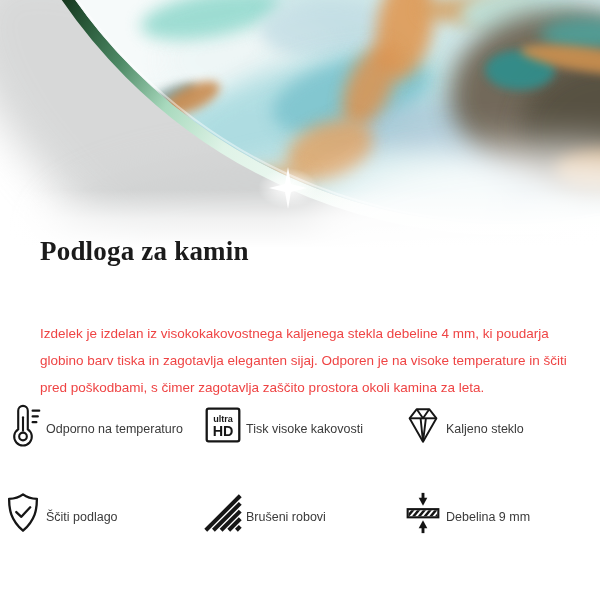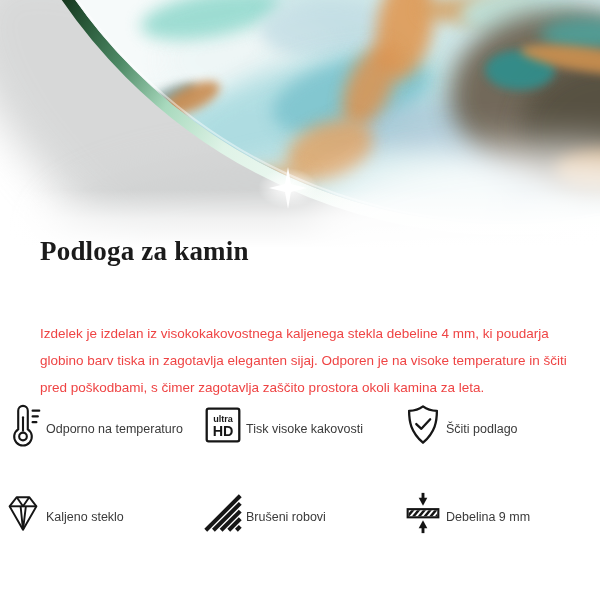--- a/index.html
+++ b/index.html
@@ -145,38 +145,38 @@
       <svg class="icon-box" viewBox="0 0 48 48">
         <rect x="7" y="7" width="34" height="34" rx="2" fill="none" stroke="#161616" stroke-width="2.4"></rect>
         <text class="badge-top" x="24" y="21" text-anchor="middle" fill="#161616">ultra</text>
         <text class="badge-bottom" x="24" y="35.5" text-anchor="middle" fill="#161616">HD</text>
       </svg>
       <span class="label">Tisk visoke kakovosti</span>
     </div>
 
     <div class="feature">
       <svg class="icon-box" viewBox="0 0 48 48">
-        <g fill="none" stroke="#161616" stroke-width="2.4" stroke-linecap="round" stroke-linejoin="round">
-          <path d="M24,4.5 C28,7.5 33,9 38.5,9.2 C38.5,20 37,31 24,42.5 C11,31 9.5,20 9.5,9.2 C15,9 20,7.5 24,4.5 Z"></path>
-          <polyline points="17,23 22.3,28 31.5,18"></polyline>
-        </g>
-      </svg>
-      <span class="label">Ščiti podlago</span>
-    </div>
-
-    <div class="feature">
-      <svg class="icon-box" viewBox="0 0 48 48">
         <g fill="none" stroke="#161616" stroke-width="2" stroke-linejoin="round">
           <path d="M17.5,7.5 H30.5 L38,17 L24,41.5 L10,17 Z"></path>
           <path d="M10,17 H38"></path>
           <path d="M17.5,7.5 L24,17 L30.5,7.5"></path>
           <path d="M21.5,17 L24,41.5 M27,17 L24,41.5"></path>
         </g>
       </svg>
       <span class="label">Kaljeno steklo</span>
+    </div>
+
+    <div class="feature">
+      <svg class="icon-box" viewBox="0 0 48 48">
+        <g fill="none" stroke="#161616" stroke-width="2.4" stroke-linecap="round" stroke-linejoin="round">
+          <path d="M24,4.5 C28,7.5 33,9 38.5,9.2 C38.5,20 37,31 24,42.5 C11,31 9.5,20 9.5,9.2 C15,9 20,7.5 24,4.5 Z"></path>
+          <polyline points="17,23 22.3,28 31.5,18"></polyline>
+        </g>
+      </svg>
+      <span class="label">Ščiti podlago</span>
     </div>
 
     <div class="feature">
       <svg class="icon-box" viewBox="0 0 48 48">
         <g stroke="#161616" stroke-width="4.2">
           <line x1="6" y1="42" x2="42" y2="6"></line>
           <line x1="14" y1="42" x2="42" y2="14"></line>
           <line x1="22" y1="42" x2="42" y2="22"></line>
           <line x1="30" y1="42" x2="42" y2="30"></line>
           <line x1="38" y1="42" x2="42" y2="38"></line>

